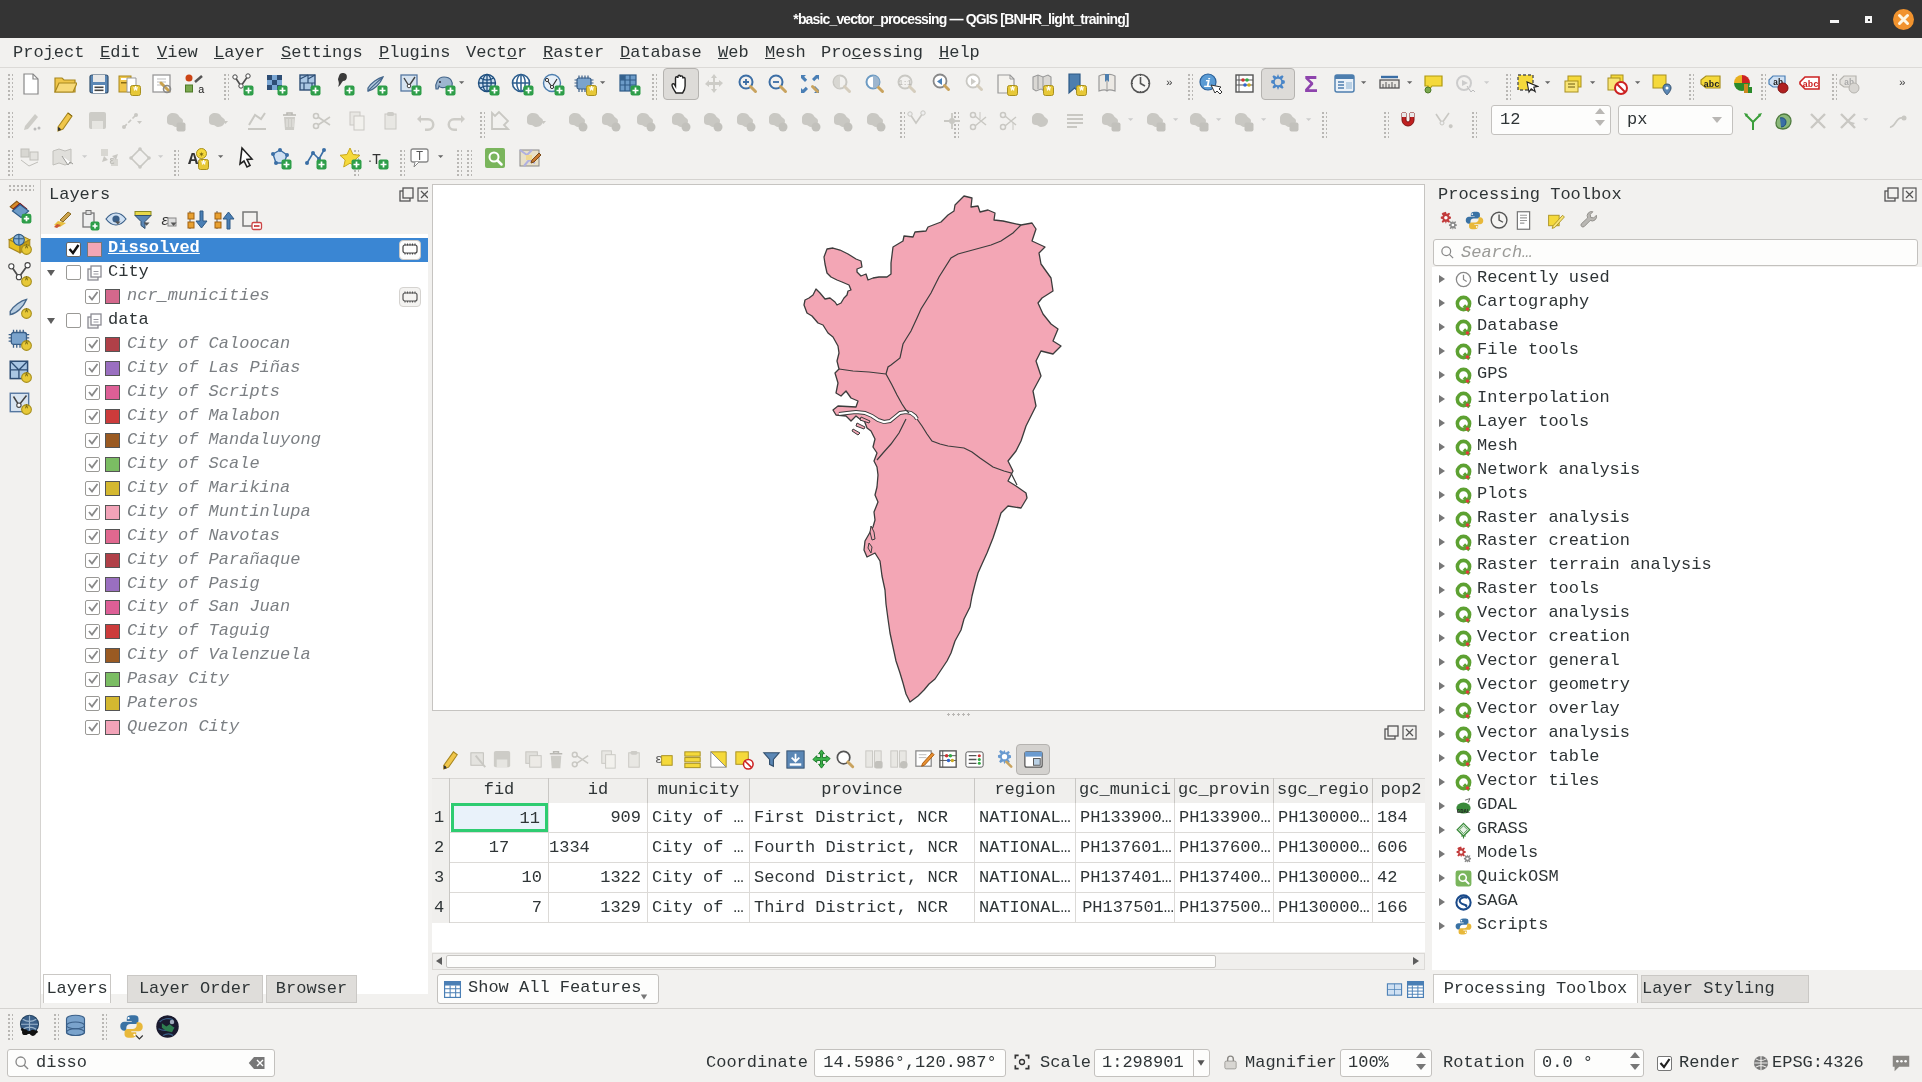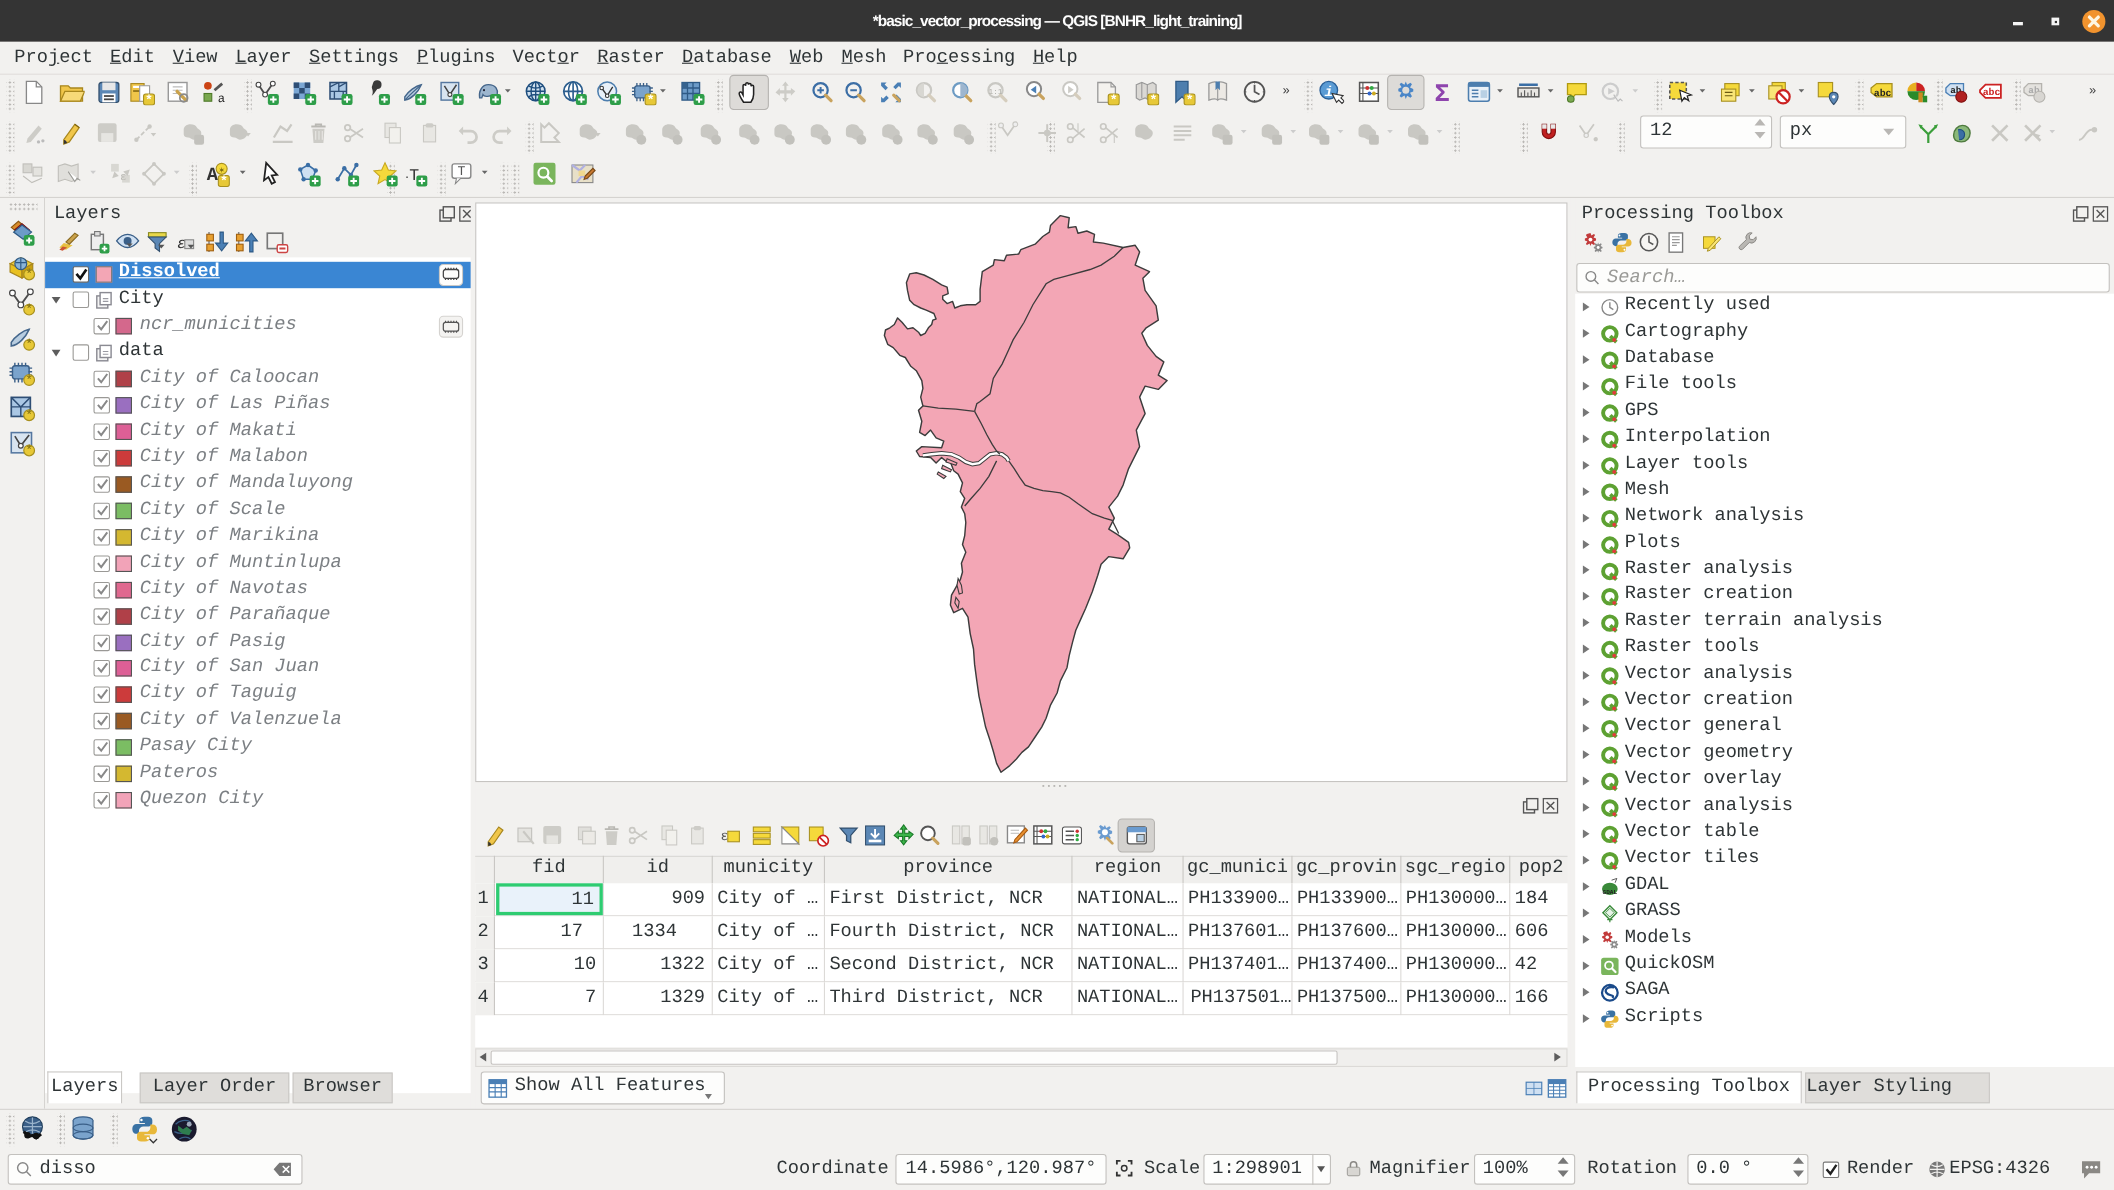--- a/index.html
+++ b/index.html
@@ -819,21 +819,21 @@
 <svg class="ic" style="left:86px;top:361px" width="14" height="14" viewBox="0 0 14 14">
     <path d="M3 7l3 3.5L11.5 3" stroke="#888" stroke-width="1.8" fill="none"></path>
   </svg>
 <div class="sw" style="left:105px;top:361px;background:#9a6fc0"></div>
 <div class="abs" style="left:127px;top:358px;font-style:italic;color:#7b7f83">City of Las Piñas</div>
 <div class="cb" style="left:85px;top:385px"></div>
 <svg class="ic" style="left:86px;top:385px" width="14" height="14" viewBox="0 0 14 14">
     <path d="M3 7l3 3.5L11.5 3" stroke="#888" stroke-width="1.8" fill="none"></path>
   </svg>
 <div class="sw" style="left:105px;top:385px;background:#dd5f96"></div>
-<div class="abs" style="left:127px;top:382px;font-style:italic;color:#7b7f83">City of Makati</div>
+<div class="abs" style="left:127px;top:382px;font-style:italic;color:#7b7f83">City of Scripts</div>
 <div class="cb" style="left:85px;top:409px"></div>
 <svg class="ic" style="left:86px;top:409px" width="14" height="14" viewBox="0 0 14 14">
     <path d="M3 7l3 3.5L11.5 3" stroke="#888" stroke-width="1.8" fill="none"></path>
   </svg>
 <div class="sw" style="left:105px;top:409px;background:#cc3b3b"></div>
 <div class="abs" style="left:127px;top:406px;font-style:italic;color:#7b7f83">City of Malabon</div>
 <div class="cb" style="left:85px;top:433px"></div>
 <svg class="ic" style="left:86px;top:433px" width="14" height="14" viewBox="0 0 14 14">
     <path d="M3 7l3 3.5L11.5 3" stroke="#888" stroke-width="1.8" fill="none"></path>
   </svg>
@@ -1063,22 +1063,22 @@
 <div class="abs" style="left:549px;top:803px;width:99px;height:30px;border-right:1px solid #dcdad7;line-height:30px;text-align:right;padding-right:6px;overflow:hidden;white-space:pre">909</div>
 <div class="abs" style="left:648px;top:803px;width:102px;height:30px;border-right:1px solid #dcdad7;line-height:30px;text-align:left;padding-left:4px;overflow:hidden;white-space:pre">City of …</div>
 <div class="abs" style="left:750px;top:803px;width:225px;height:30px;border-right:1px solid #dcdad7;line-height:30px;text-align:left;padding-left:4px;overflow:hidden;white-space:pre">First District, NCR</div>
 <div class="abs" style="left:975px;top:803px;width:101px;height:30px;border-right:1px solid #dcdad7;line-height:30px;text-align:left;padding-left:4px;overflow:hidden;white-space:pre">NATIONAL…</div>
 <div class="abs" style="left:1076px;top:803px;width:99px;height:30px;border-right:1px solid #dcdad7;line-height:30px;text-align:left;padding-left:4px;overflow:hidden;white-space:pre">PH133900…</div>
 <div class="abs" style="left:1175px;top:803px;width:99px;height:30px;border-right:1px solid #dcdad7;line-height:30px;text-align:left;padding-left:4px;overflow:hidden;white-space:pre">PH133900…</div>
 <div class="abs" style="left:1274px;top:803px;width:99px;height:30px;border-right:1px solid #dcdad7;line-height:30px;text-align:left;padding-left:4px;overflow:hidden;white-space:pre">PH130000…</div>
 <div class="abs" style="left:1373px;top:803px;width:57px;height:30px;border-right:1px solid #dcdad7;line-height:30px;text-align:left;padding-left:4px;overflow:hidden;white-space:pre">184</div>
 <div class="abs" style="left:432px;top:833px;width:993px;height:30px;background:#fff;border-bottom:1px solid #dcdad7"></div>
 <div class="abs" style="left:432px;top:833px;width:18px;height:30px;background:#f0efed;border-right:1px solid #c9c7c4;line-height:30px;text-align:left;padding-left:2px">2</div>
-<div class="abs" style="left:450px;top:833px;width:99px;height:30px;border-right:1px solid #dcdad7;line-height:30px;text-align:right;padding-right:18px;overflow:hidden;white-space:pre">17</div>
-<div class="abs" style="left:549px;top:833px;width:99px;height:30px;border-right:1px solid #dcdad7;line-height:30px;text-align:center;padding-right:6px;overflow:hidden;white-space:pre">1334</div>
+<div class="abs" style="left:450px;top:833px;width:99px;height:30px;border-right:1px solid #dcdad7;line-height:30px;text-align:center;padding-right:0;overflow:hidden;white-space:pre">17</div>
+<div class="abs" style="left:549px;top:833px;width:99px;height:30px;border-right:1px solid #dcdad7;line-height:30px;text-align:left;padding-right:6px;overflow:hidden;white-space:pre">1334</div>
 <div class="abs" style="left:648px;top:833px;width:102px;height:30px;border-right:1px solid #dcdad7;line-height:30px;text-align:left;padding-left:4px;overflow:hidden;white-space:pre">City of …</div>
 <div class="abs" style="left:750px;top:833px;width:225px;height:30px;border-right:1px solid #dcdad7;line-height:30px;text-align:left;padding-left:4px;overflow:hidden;white-space:pre">Fourth District, NCR</div>
 <div class="abs" style="left:975px;top:833px;width:101px;height:30px;border-right:1px solid #dcdad7;line-height:30px;text-align:left;padding-left:4px;overflow:hidden;white-space:pre">NATIONAL…</div>
 <div class="abs" style="left:1076px;top:833px;width:99px;height:30px;border-right:1px solid #dcdad7;line-height:30px;text-align:left;padding-left:4px;overflow:hidden;white-space:pre">PH137601…</div>
 <div class="abs" style="left:1175px;top:833px;width:99px;height:30px;border-right:1px solid #dcdad7;line-height:30px;text-align:left;padding-left:4px;overflow:hidden;white-space:pre">PH137600…</div>
 <div class="abs" style="left:1274px;top:833px;width:99px;height:30px;border-right:1px solid #dcdad7;line-height:30px;text-align:left;padding-left:4px;overflow:hidden;white-space:pre">PH130000…</div>
 <div class="abs" style="left:1373px;top:833px;width:57px;height:30px;border-right:1px solid #dcdad7;line-height:30px;text-align:left;padding-left:4px;overflow:hidden;white-space:pre">606</div>
 <div class="abs" style="left:432px;top:863px;width:993px;height:30px;background:#fff;border-bottom:1px solid #dcdad7"></div>
 <div class="abs" style="left:432px;top:863px;width:18px;height:30px;background:#f0efed;border-right:1px solid #c9c7c4;line-height:30px;text-align:left;padding-left:2px">3</div>
 <div class="abs" style="left:450px;top:863px;width:99px;height:30px;border-right:1px solid #dcdad7;line-height:30px;text-align:right;padding-right:6px;overflow:hidden;white-space:pre">10</div>

